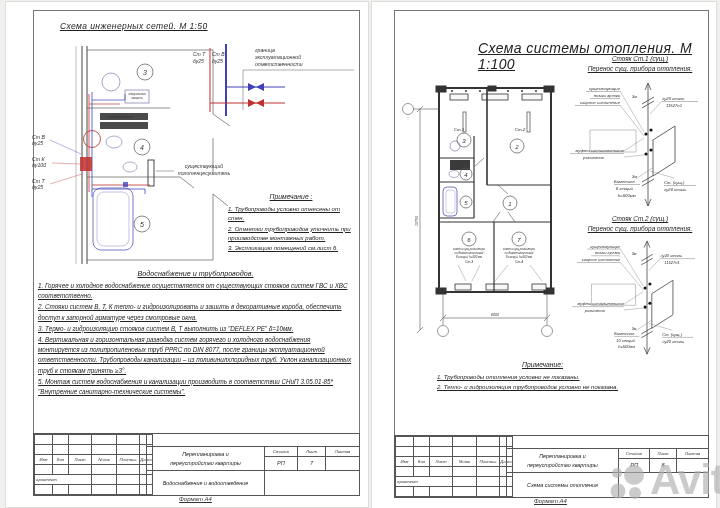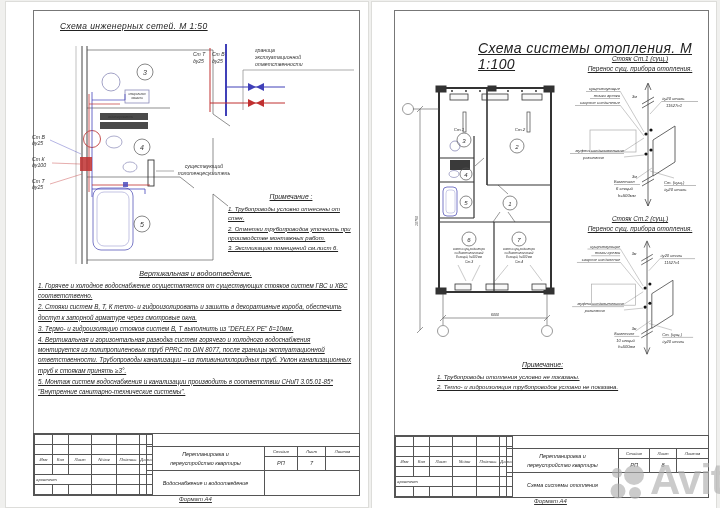--- a/index.html
+++ b/index.html
@@ -144,21 +144,21 @@
   </g>
 </svg>
 
 <div class="t ctr" style="left:228px;top:193px;width:126px;font-size:6.8px;">Примечание :</div>
 <div class="t notes" style="left:228px;top:205px;width:128px;">
   <div>1.  Трубопроводы условно отнесены от стен.</div>
   <div>2.  Отметки трубопроводов уточнить при производстве монтажных работ.</div>
   <div>3.  Экспликацию помещений см.лист 6.</div>
 </div>
 
-<div class="t ctr" style="left:38px;top:269px;width:315px;font-size:7.2px;">Вертикальная и водоотведение.</div>
+<div class="t ctr" style="left:38px;top:269px;width:315px;font-size:7.2px;">Водоснабжение и трубопроводов.</div>
 <div class="t paras" style="left:38px;top:281px;width:315px;">
   <div>1. Горячее и холодное водоснабжение осуществляется от существующих стояков систем ГВС и ХВС соответственно.</div>
   <div>2. Стояки систем  В, Т, К тепло- и гидроизолировать и зашить в декоративные короба, обеспечить доступ к запорной арматуре через смотровые окна.</div>
   <div>3. Термо- и гидроизоляцию стояков систем В, Т выполнить из  "DEFLEX PE" δ=10мм.</div>
   <div>4. Вертикальная и горизонтальная разводка систем горячего и холодного водоснабжения монтируется из полипропиленовых труб  PPRC по DIN 8077, после границы эксплуатационной ответственности. Трубопроводы канализации – из поливинилхлоридных труб. Уклон канализационных труб к стоякам принять ≥3°.</div>
   <div>5. Монтаж систем водоснабжения и канализации производить в соответствии СНиП 3.05.01-85*  "Внутренние санитарно-технические системы".</div>
 </div>
 
 <div class="tb" style="left:33px;top:433px;width:325px;height:61px;">
   <table style="width:112px;height:61px;">

